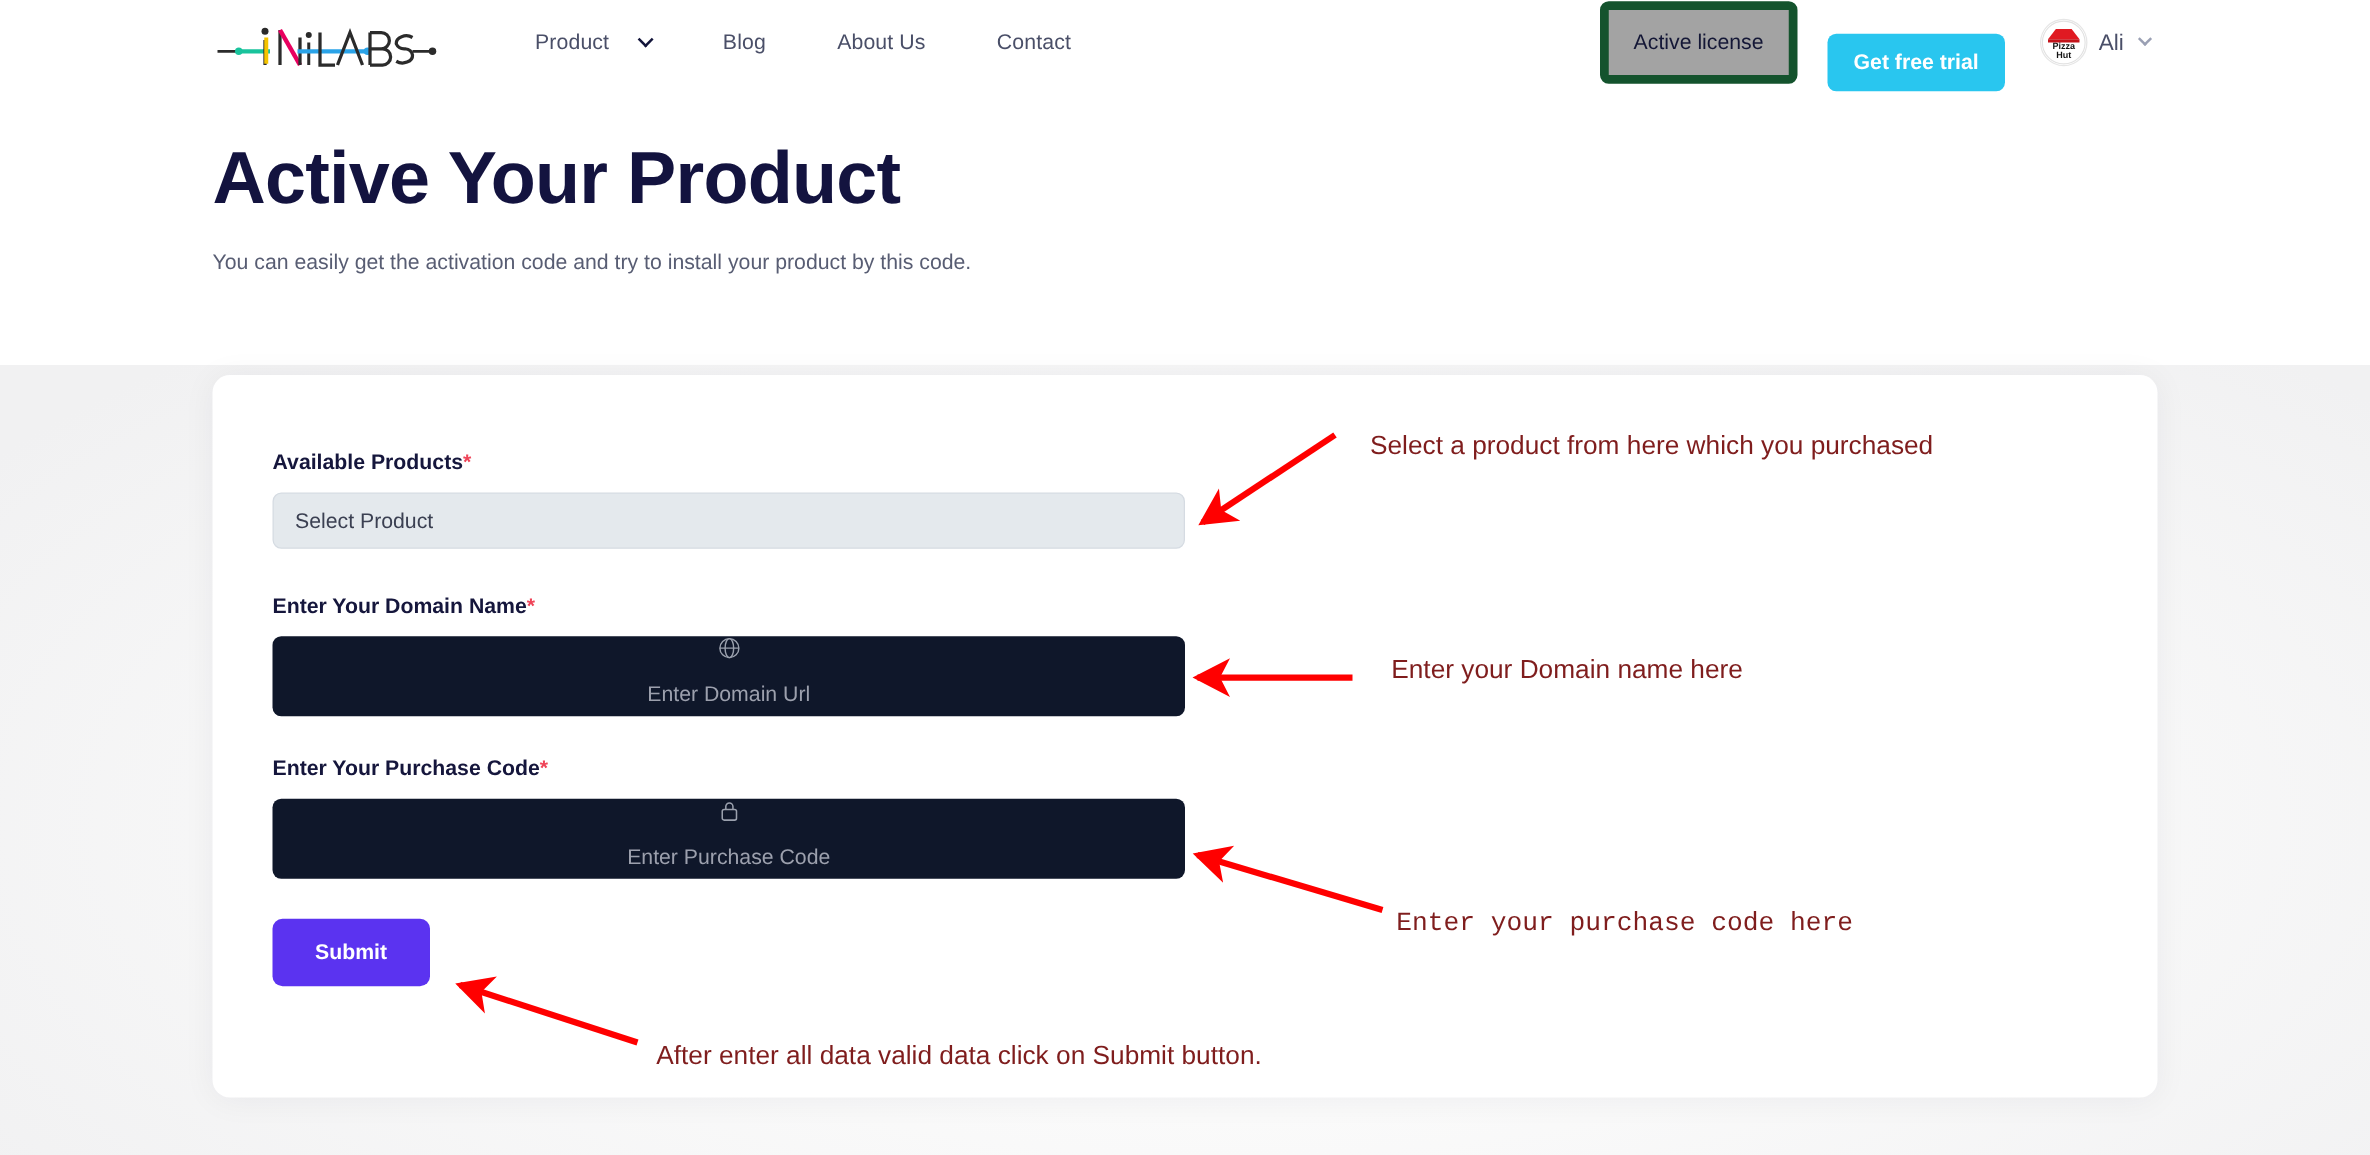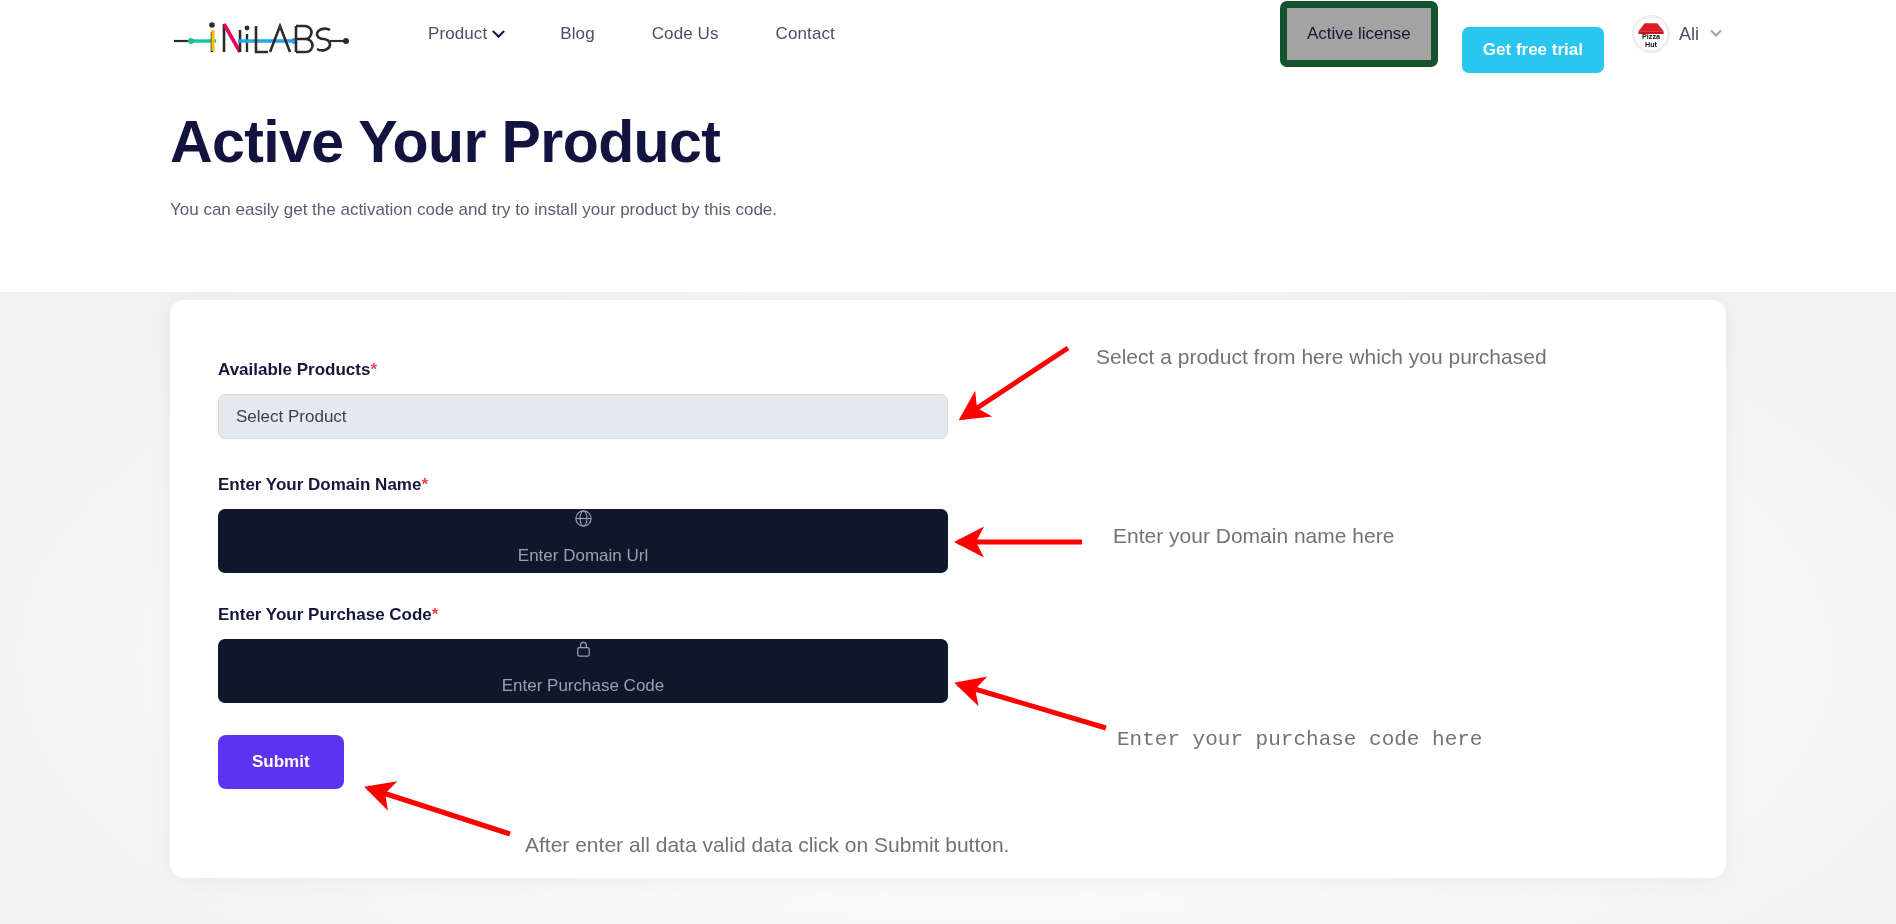--- a/index.html
+++ b/index.html
@@ -54,21 +54,21 @@
     margin-left: 78px;
     gap: 57px;
   }
   .nav-link {
     font-size: 17px;
     color: #4a4f68;
     letter-spacing: .1px;
     cursor: pointer;
     display: flex;
     align-items: center;
-    gap: 7px;
+    gap: 25px;
     white-space: nowrap;
   }
   .caret {
     display: inline-block;
     width: 9px; height: 9px;
     border-right: 2.4px solid #12143a;
     border-bottom: 2.4px solid #12143a;
     transform: rotate(45deg) translate(-2px,-2px);
   }
 
@@ -220,21 +220,21 @@
 
   
   .anno-layer {
     position: absolute;
     inset: 0;
     z-index: 9;
     pointer-events: none;
   }
   .anno-text {
     position: absolute;
-    color: #737373;
+    color: #7f1d1d;
     font-size: 21px;
     font-family: "Liberation Sans", sans-serif;
     white-space: nowrap;
   }
 </style>
 </head>
 <body>
 
 <div class="page">
   <div class="page-bg"></div>
@@ -275,21 +275,21 @@
 
     <nav class="nav">
       <span class="nav-link">
         <span>Product</span>
         <i class="caret"></i>
       </span>
       <span class="nav-link">
         <span>Blog</span>
       </span>
       <span class="nav-link">
-        <span>Code Us</span>
+        <span>About Us</span>
       </span>
       <span class="nav-link">
         <span>Contact</span>
       </span>
     </nav>
 
     <div class="header-right">
       <button class="btn-outline">Active license</button>
       <button class="btn-cyan">Get free trial</button>
 

